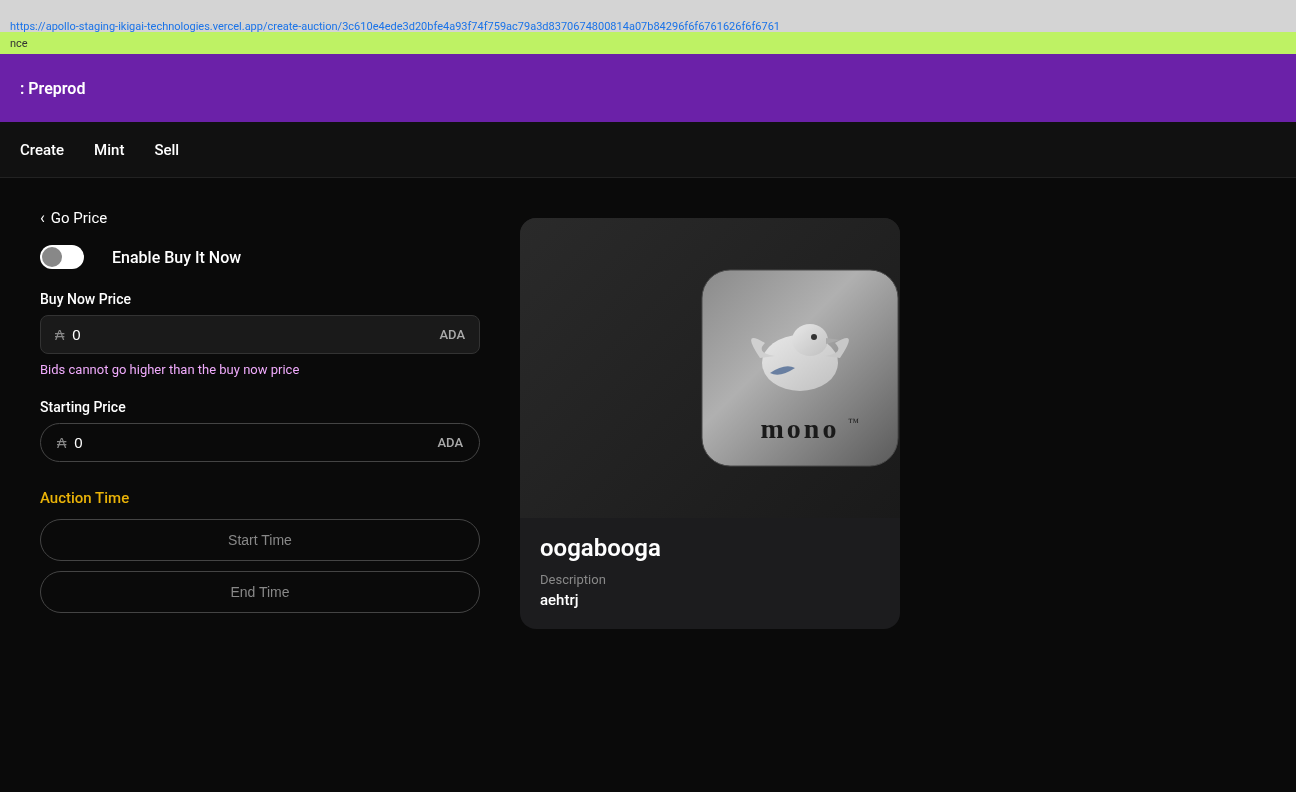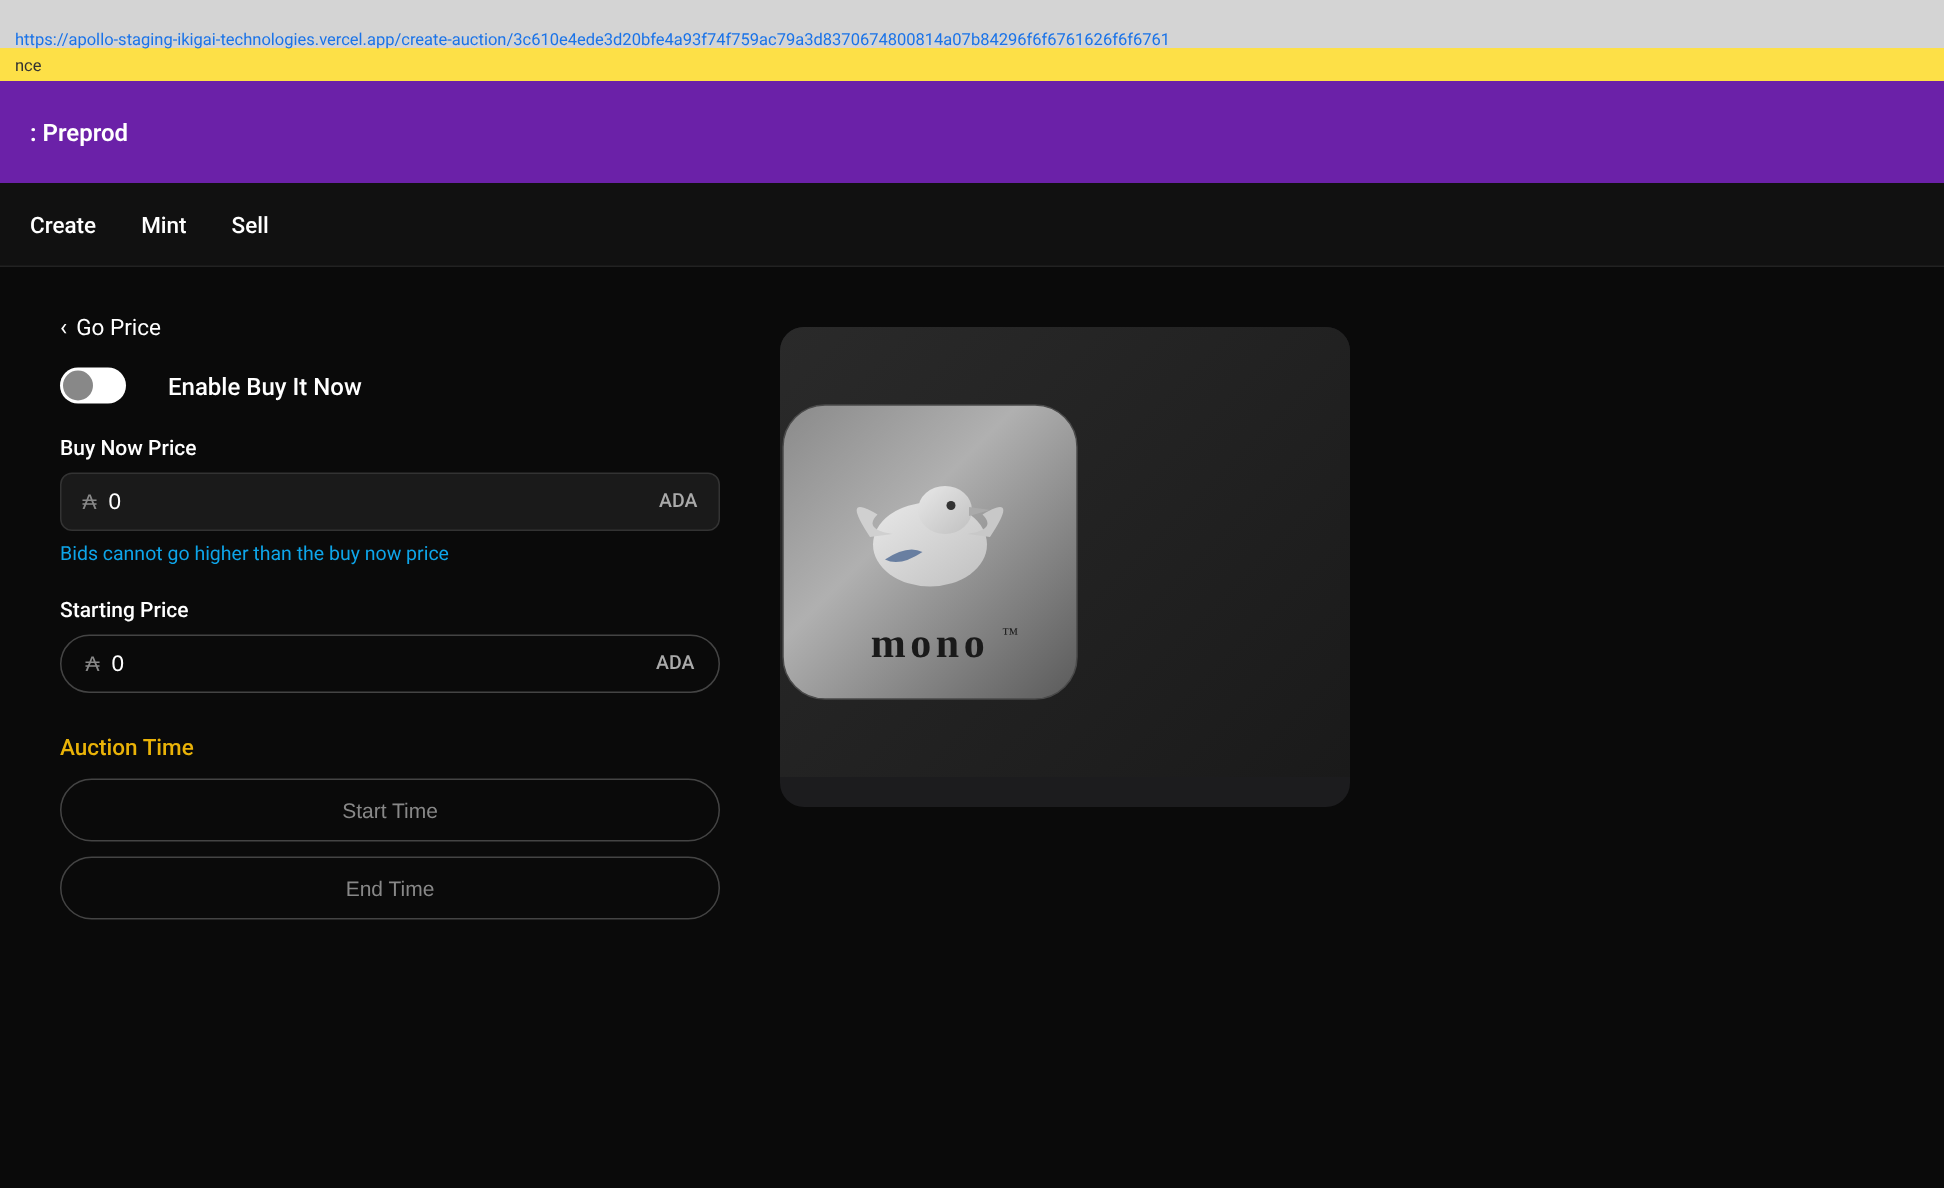--- a/index.html
+++ b/index.html
@@ -25,21 +25,21 @@
     .browser-url {
       font-size: 11px;
       color: #1a73e8;
       white-space: nowrap;
       overflow: hidden;
       text-overflow: ellipsis;
       margin-top: 20px;
     }
 
     .browser-tab-area {
-      background: #fde047;
+      background: #bef264;
       padding: 3px 10px;
       height: 22px;
       display: flex;
       align-items: center;
     }
 
     .browser-tab-text {
       font-size: 11px;
       color: #333;
     }
@@ -183,21 +183,21 @@
     }
 
     .input-suffix {
       color: #aaa;
       font-size: 13px;
       font-weight: 500;
     }
 
     .hint-text {
       font-size: 13px;
-      color: #0ea5e9;
+      color: #f0abfc;
       margin-bottom: 22px;
     }
 
     .input-wrapper-outlined {
       display: flex;
       align-items: center;
       background: transparent;
       border: 1px solid #444;
       border-radius: 24px;
       padding: 10px 16px;
@@ -236,21 +236,21 @@
       overflow: hidden;
       padding-bottom: 20px;
     }
 
     .nft-image {
       width: 100%;
       height: 300px;
       background: linear-gradient(135deg, #2a2a2a 0%, #1a1a1a 100%);
       display: flex;
       align-items: center;
-      justify-content: flex-start;
+      justify-content: flex-end;
       position: relative;
       overflow: hidden;
     }
 
     .nft-info {
       padding: 16px 20px 0 20px;
     }
 
     .nft-name {
       font-size: 24px;
@@ -368,17 +368,22 @@
 
           <circle cx="114" cy="69" r="3" fill="#333"></circle>
 
           <path d="M95,100 Q80,110 70,105 Q85,95 95,100 Z" fill="#3a5a8a" opacity="0.7"></path>
 
           <text x="100" y="170" text-anchor="middle" font-family="Georgia, serif" font-size="28" font-weight="800" fill="#1a1a1a" letter-spacing="3">mono</text>
           <text x="148" y="158" font-family="Georgia, serif" font-size="11" fill="#1a1a1a">™</text>
         </svg>
       </div>
 
+      <div class="nft-info">
+        <div class="nft-name">oogabooga</div>
+        <div class="nft-desc-label">Description</div>
+        <div class="nft-desc-value">aehtrj</div>
+      </div>
 
     </div>
   </div>
 
 </div>
 
 </body></html>

